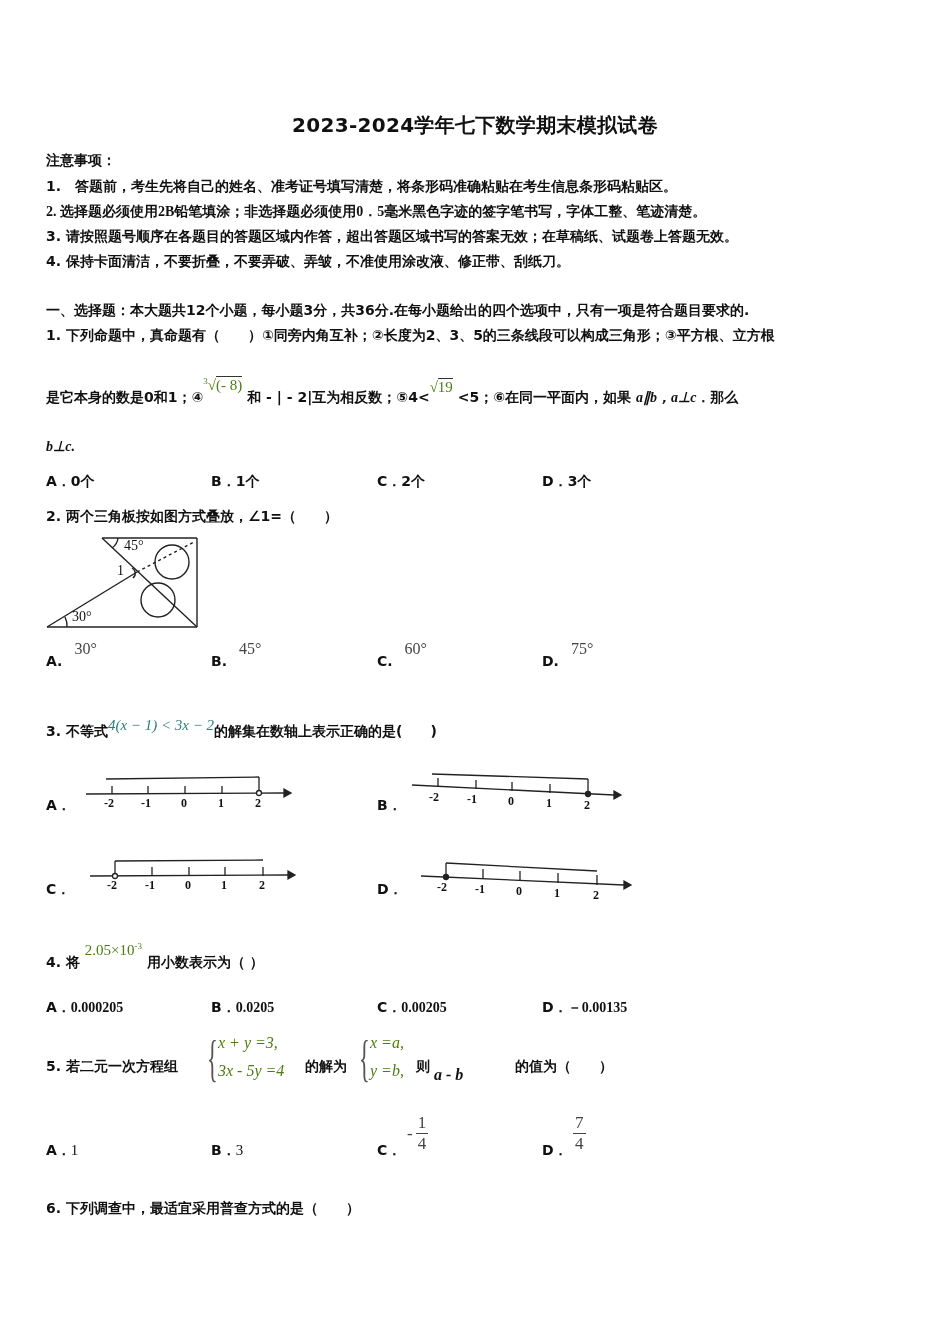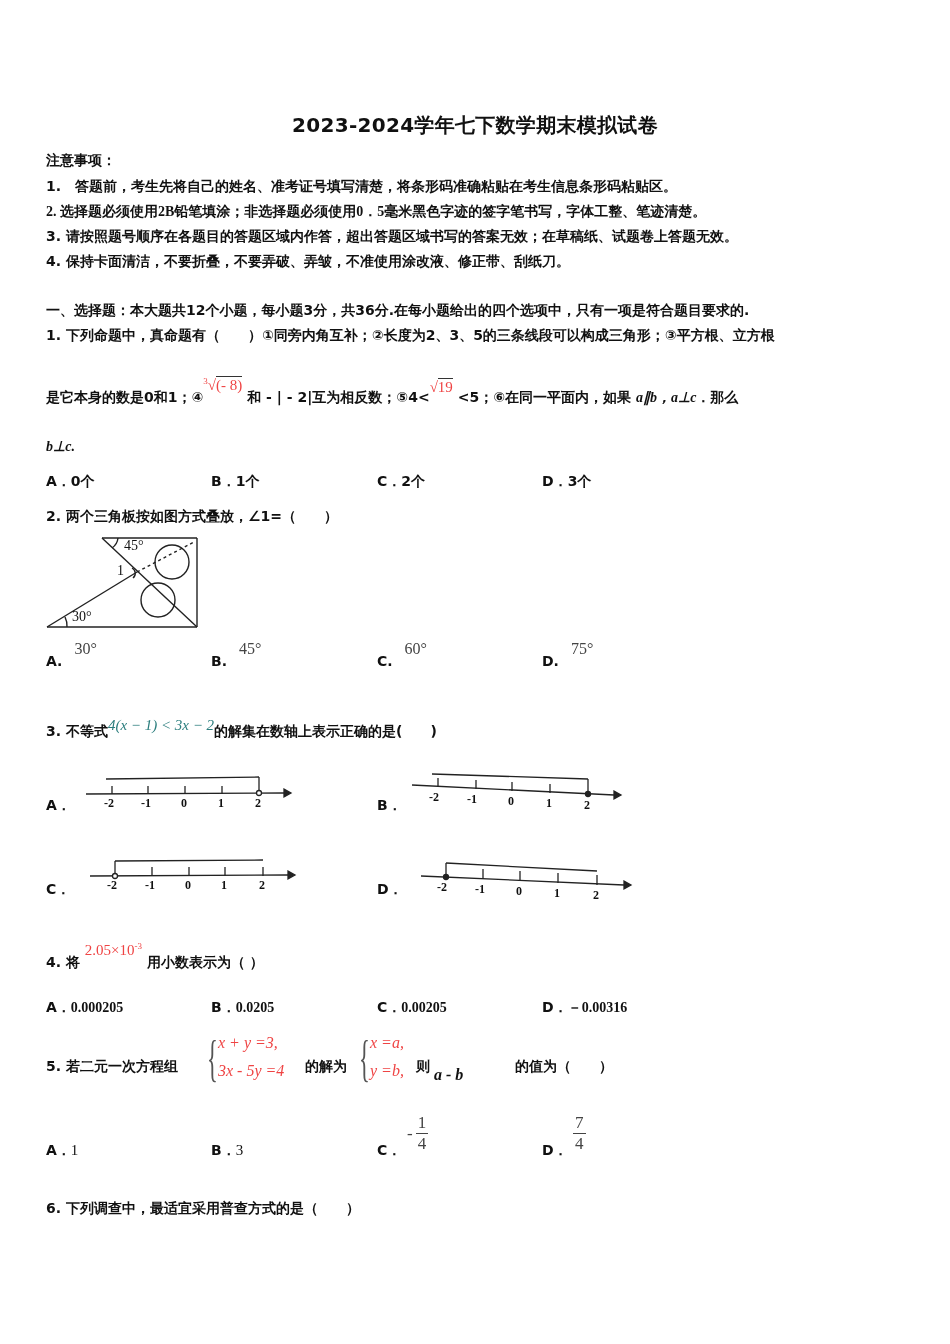--- a/index.html
+++ b/index.html
@@ -2,21 +2,21 @@
 <html><head>
 <meta charset="utf-8">
 <style>
   html, body { margin: 0; padding: 0; background: #ffffff; }
   body { width: 950px; height: 1344px; position: relative; overflow: hidden;
          font-family: "DejaVu Sans", sans-serif; color: #111; }
   .abs { position: absolute; white-space: nowrap; }
   .title { left: 0; width: 950px; top: 112px; text-align: center; font-size: 20px; font-weight: bold; letter-spacing: 0.3px; }
   .t { font-size: 14px; font-weight: bold; }
   .serif { font-family: "Liberation Serif", serif; }
-  .math { font-family: "Liberation Serif", serif; font-weight: normal; color: #ef4444; }
+  .math { font-family: "Liberation Serif", serif; font-weight: normal; color: #4d7c0f; }
   .mathi { font-family: "Liberation Serif", serif; font-style: italic; }
   .opt { font-size: 14px; font-weight: bold; }
   .optval { font-family: "Liberation Serif", serif; font-size: 16px; color: #444; font-weight: normal; }
   .teal { color: #2a7d7d; }
   svg { position: absolute; overflow: visible; }
   .brace { font-family: "Liberation Serif", serif; font-weight: normal; color:#555; }
   .frac { display: inline-block; text-align: center; vertical-align: middle; font-family: "Liberation Serif", serif; font-weight: normal; color:#444; font-size: 17px; line-height: 20px; }
   .frac .num { border-bottom: 1px solid #444; display: block; padding: 0 2px; }
 </style>
 </head>
@@ -173,21 +173,21 @@
 <div class="abs t" style="left:46px;top:953px;">
   <span>4.</span>
   <span>将</span>
   <span class="math" style="position:relative;top:-12px;font-size:15px;"><span>2.05×10</span><sup style="font-size:9px;">-3</sup></span>
   <span>用小数表示为（ ）</span>
 </div>
 
 <div class="abs opt" style="left:46px;top:999px;text-align:center;"><span>A．</span><span class="serif">0.000205</span></div>
 <div class="abs opt" style="left:211px;top:999px;"><span>B．</span><span class="serif">0.0205</span></div>
 <div class="abs opt" style="left:377px;top:999px;"><span>C．</span><span class="serif">0.00205</span></div>
-<div class="abs opt" style="left:542px;top:999px;"><span>D．</span><span class="serif">－0.00316</span></div>
+<div class="abs opt" style="left:542px;top:999px;"><span>D．</span><span class="serif">－0.00135</span></div>
 
 <div class="abs t" style="left:46px;top:1058px;">
   <span>5.</span>
   <span>若二元一次方程组</span>
 </div>
 <div class="abs brace" style="left:207px;top:1030px;font-size:50px;line-height:56px;transform:scaleX(0.45);transform-origin:left;">{</div>
 <div class="abs math" style="left:218px;top:1034px;font-size:16px;font-style:italic;">x + y =3,</div>
 <div class="abs math" style="left:218px;top:1062px;font-size:16px;font-style:italic;">3x - 5y =4</div>
 <div class="abs t" style="left:305px;top:1058px;">的解为</div>
 <div class="abs brace" style="left:359px;top:1030px;font-size:50px;line-height:56px;transform:scaleX(0.45);transform-origin:left;">{</div>

